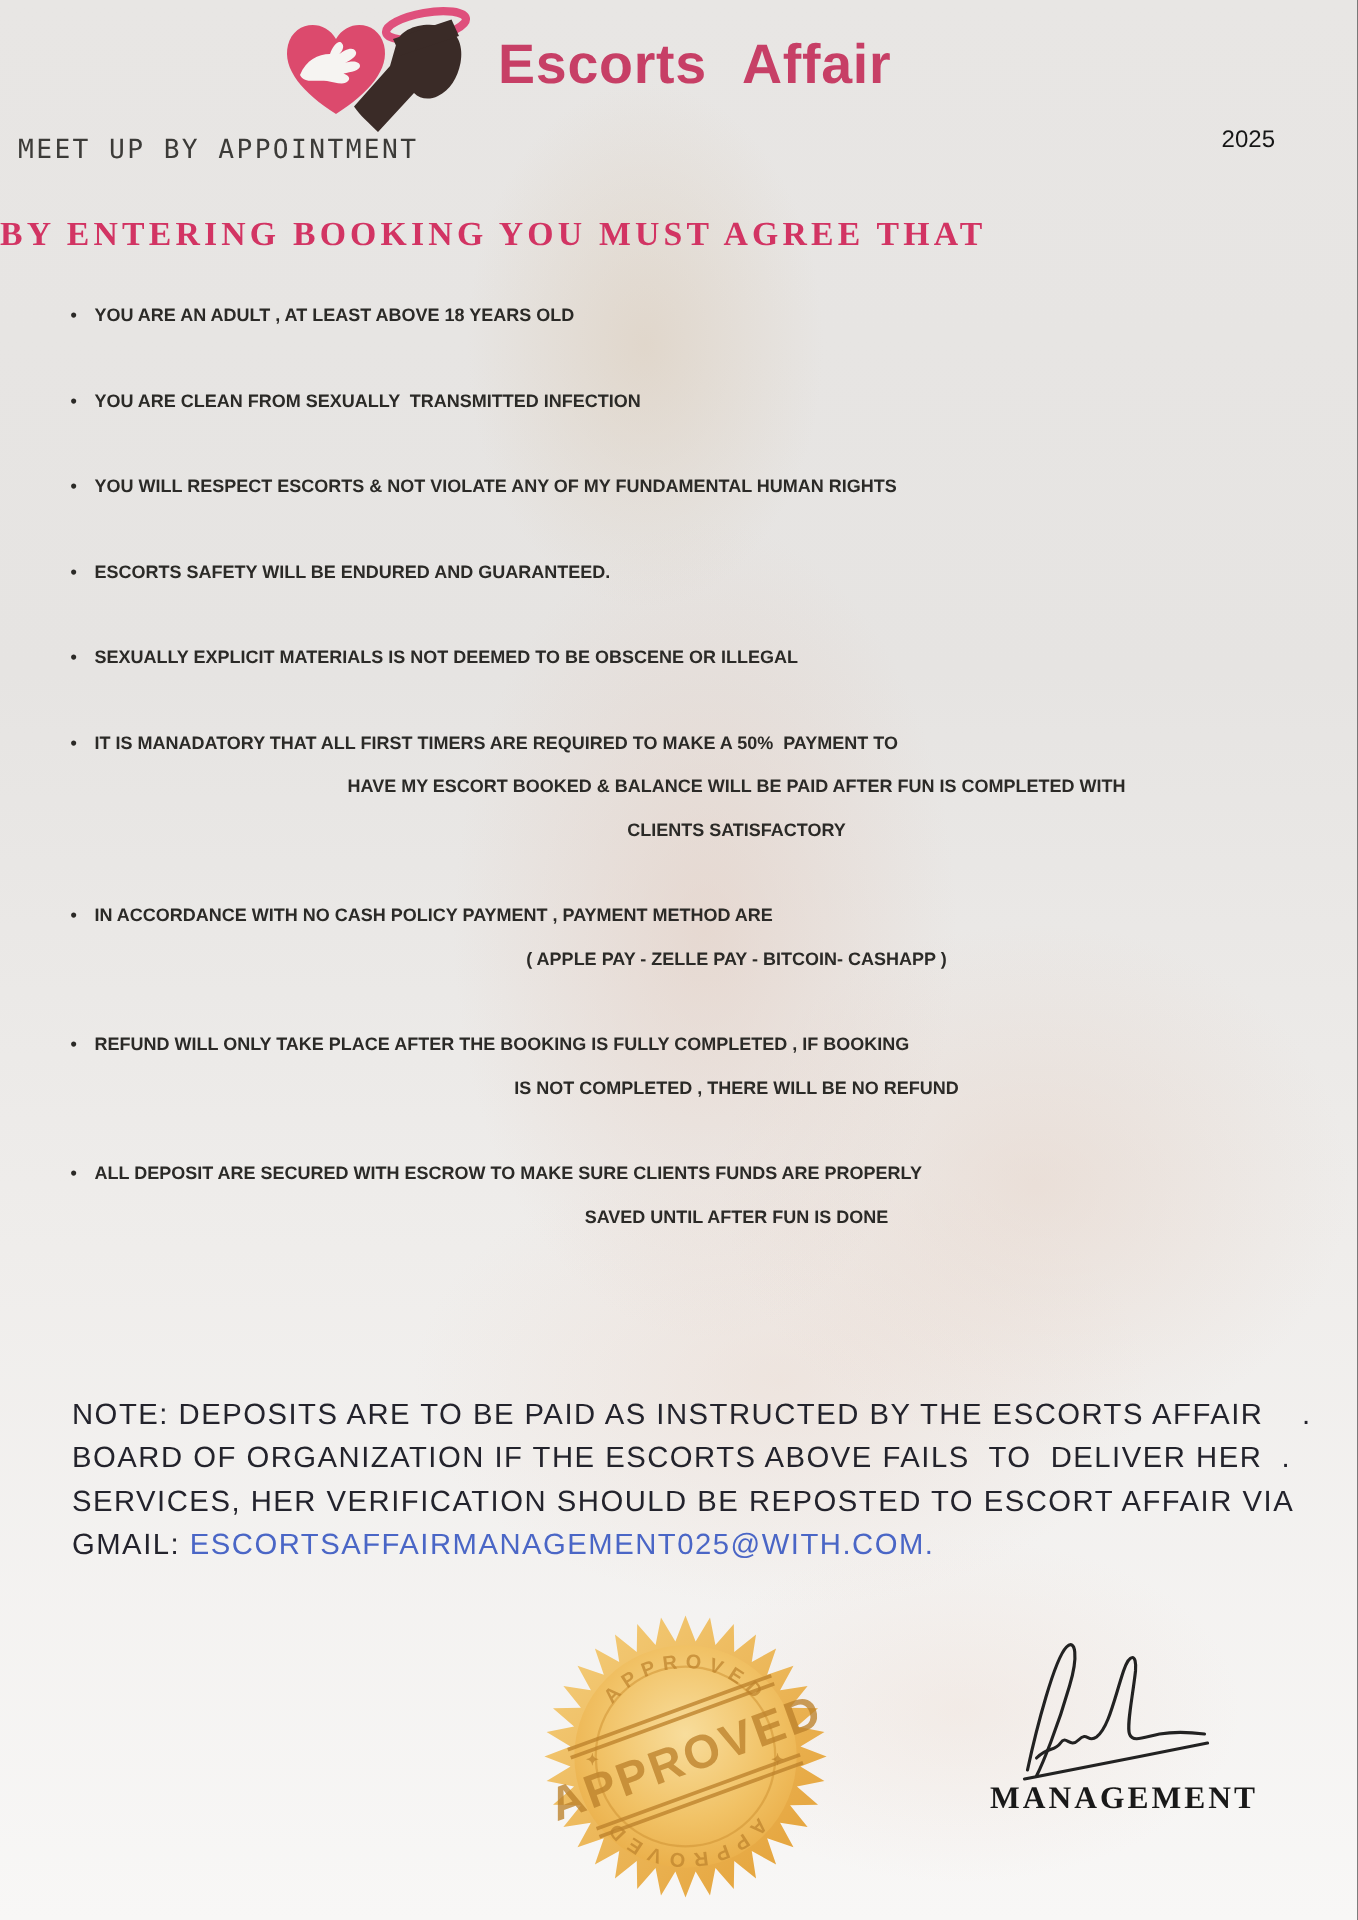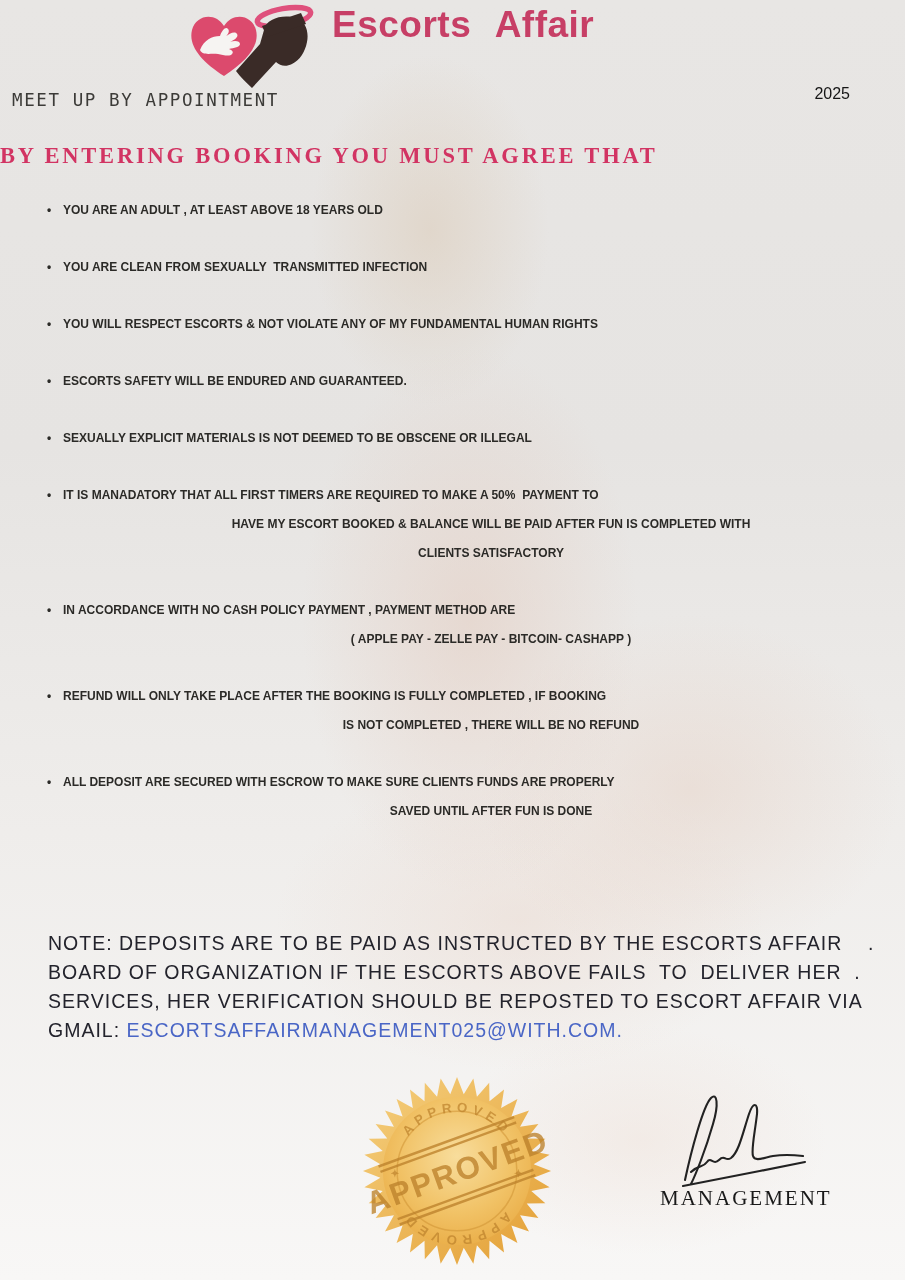--- a/index.html
+++ b/index.html
@@ -7,21 +7,21 @@
     position:relative;width:905px;height:1280px;overflow:hidden;margin:0 auto;
     font-family:"Liberation Sans",sans-serif;
     background:
       radial-gradient(ellipse 170px 250px at 430px 230px, rgba(219,203,184,.55), rgba(219,203,184,0) 70%),
       radial-gradient(ellipse 240px 390px at 470px 620px, rgba(226,201,188,.5), rgba(226,201,188,0) 70%),
       radial-gradient(ellipse 300px 250px at 690px 790px, rgba(229,207,194,.45), rgba(229,207,194,0) 70%),
       radial-gradient(ellipse 340px 210px at 520px 920px, rgba(233,212,200,.4), rgba(233,212,200,0) 72%),
       radial-gradient(ellipse 260px 160px at 640px 1140px, rgba(236,218,207,.35), rgba(236,218,207,0) 72%),
       linear-gradient(180deg,#e8e6e4 0%,#e6e4e2 35%,#efedeb 65%,#f8f7f6 100%);
   }
-  .logo{position:absolute;left:188px;top:4px;display:flex;gap:12px;}
+  .logo{position:absolute;left:188px;top:4px;display:flex;align-items:center;gap:12px;}
   .logo svg{width:132px;height:84px;display:block;}
   .brand{font-size:37px;font-weight:bold;letter-spacing:.5px;word-spacing:14px;color:#c73f66;padding-bottom:6px;}
   .tagline{position:absolute;left:12px;top:90px;font-family:"DejaVu Sans Mono","Liberation Mono",monospace;
     font-size:17.5px;letter-spacing:1.6px;color:#3c3b38;white-space:pre;}
   .year{position:absolute;right:55px;top:85px;font-size:16px;color:#161616;}
   .heading{position:absolute;left:0;top:143px;width:100%;
     font-size:22.5px;font-weight:800;letter-spacing:2.8px;color:#d23463;white-space:pre;font-family:Liberation Serif, serif;}
   ul.terms{position:absolute;left:0;top:196px;width:905px;margin:0;padding:0;list-style:none;}
   ul.terms li{--ind:0px;position:relative;padding-left:calc(63px + var(--ind));margin:0 0 28px 0;
     font-size:12px;font-weight:700;line-height:29px;color:#2b2a27;}
@@ -29,21 +29,21 @@
   li.i1{--ind:11px}li.i2{--ind:19px}li.i3{--ind:25px}li.i6{--ind:5px}
   .ln{display:block;white-space:pre;}
   .ln.cont{padding-left:14px;text-align:center;}
   .note{position:absolute;left:48px;top:929px;font-size:19.5px;line-height:29px;
     letter-spacing:1px;color:#23232c;}
   .note div{white-space:pre;}
   .email{color:#4a66c6;text-decoration:none;}
   .seal{position:absolute;left:362px;top:1076px;width:190px;height:190px;}
   .sig{position:absolute;left:660px;top:1088px;width:160px;text-align:center;}
   .sig svg{width:150px;height:100px;display:block;margin:0 auto;}
-  .sig-label{font-family:"Liberation Serif",serif;font-weight:normal;font-size:21px;
+  .sig-label{font-family:"Liberation Serif",serif;font-weight:bold;font-size:21px;
     letter-spacing:2px;color:#191919;margin-top:-2px;}
 </style>
 </head>
 <body>
 
 <div class="page">
 
   <div class="logo">
     <svg viewBox="0 0 132 84" aria-hidden="true">
       <ellipse cx="96" cy="13" rx="27" ry="8.5" fill="none" stroke="#df507c" stroke-width="5.5" transform="rotate(-10 96 13)"></ellipse>

